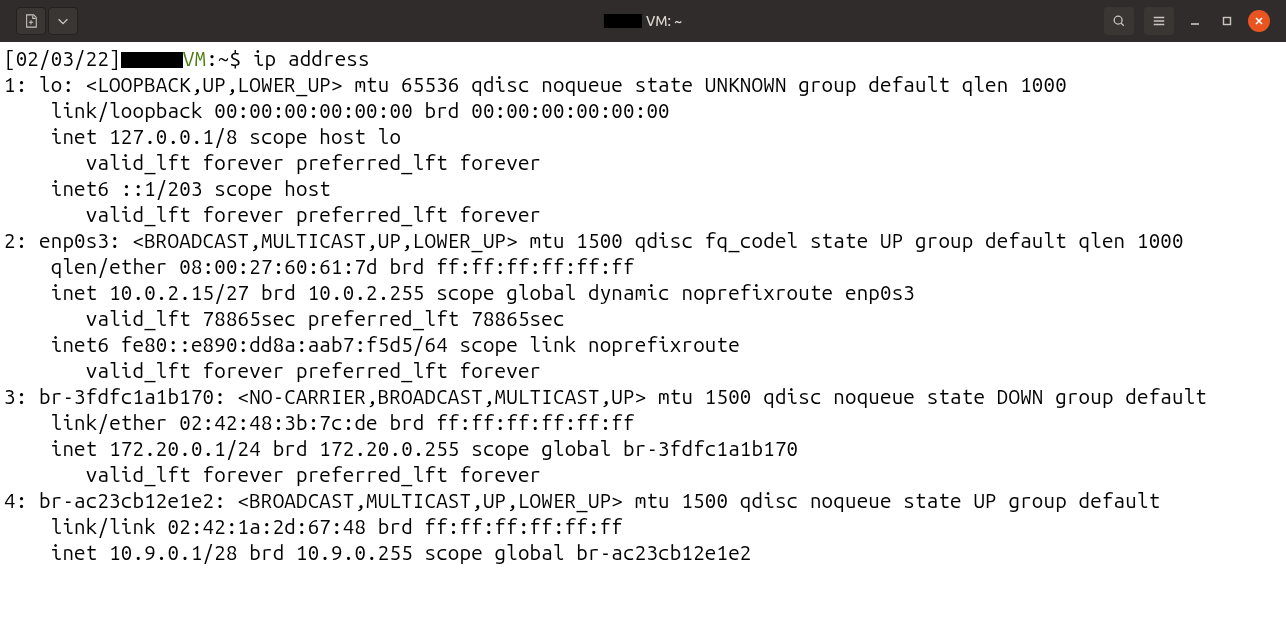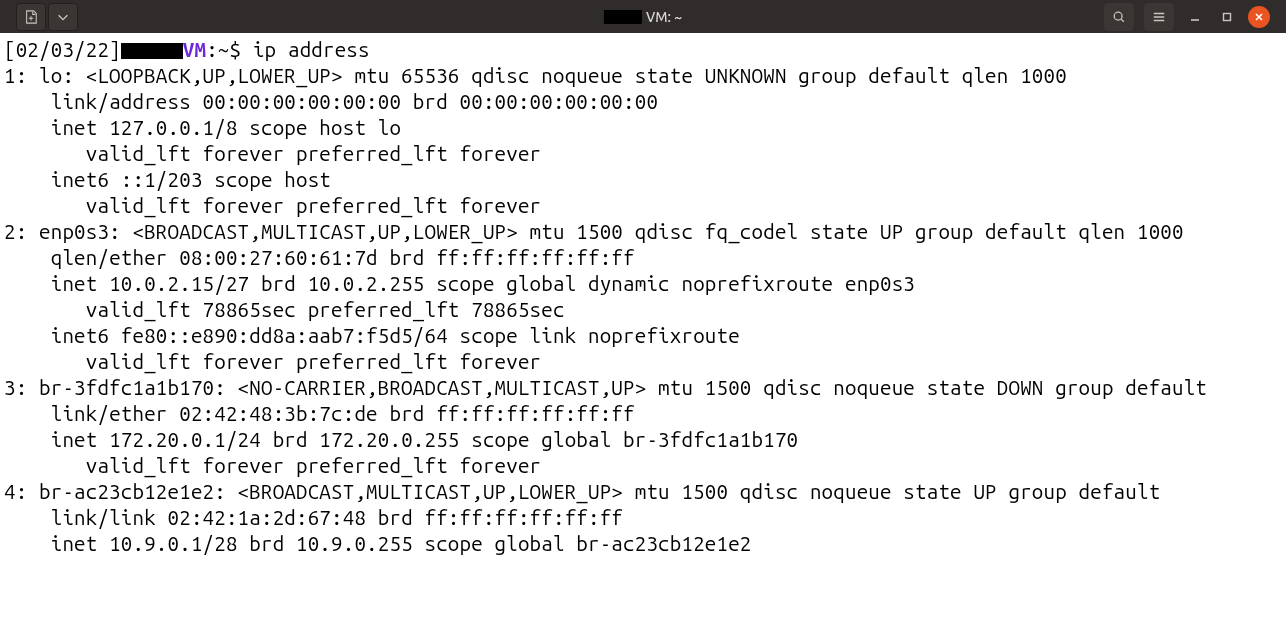--- a/index.html
+++ b/index.html
@@ -4,21 +4,21 @@
   <style>
     * { margin: 0; padding: 0; box-sizing: border-box; }
     body {
       width: 1286px;
       height: 642px;
       background: #ffffff;
       font-family: 'Ubuntu Mono', 'DejaVu Sans Mono', 'Courier New', monospace;
       overflow: hidden;
     }
     .titlebar {
-      height: 33px;
+      height: 42px;
       background: #302c2c;
       display: flex;
       align-items: center;
       padding: 0 16px;
       position: relative;
     }
     .titlebar-left {
       display: flex;
       gap: 2px;
     }
@@ -98,21 +98,21 @@
     .prompt-line { display: block; }
     .redact {
       display: inline-block;
       width: 62px;
       height: 16px;
       background: #000;
       vertical-align: middle;
       position: relative;
       top: -1px;
     }
-    .hostgreen { color: #6d28d9; font-weight: bold; }
+    .hostgreen { color: #4d7c0f; font-weight: normal; }
   </style>
 </head>
 <body>
 
 <div class="titlebar">
   <div class="titlebar-left">
     <div class="tb-btn">
       <svg viewBox="0 0 16 16">
           <path d="M3 1h8l3 3v11H3V1zm7 1v3h3M8 7v5M5.5 9.5h5" fill="none" stroke="#cac5bf" stroke-width="1.2"></path>
         </svg>
@@ -151,21 +151,21 @@
     </div>
     <div class="win-btn close">
       <svg viewBox="0 0 10 10">
           <path d="M2 2l6 6M8 2l-6 6" stroke-width="1.6"></path>
         </svg>
     </div>
   </div>
 </div>
 
 <div class="terminal"><span class="prompt-line"><span>[02/03/22]</span><span class="redact"></span><span class="hostgreen">VM</span><span>:~$ </span><span>ip address</span></span><span>1: lo: &lt;LOOPBACK,UP,LOWER_UP&gt; mtu 65536 qdisc noqueue state UNKNOWN group default qlen 1000</span>
-<span>    link/address 00:00:00:00:00:00 brd 00:00:00:00:00:00</span>
+<span>    link/loopback 00:00:00:00:00:00 brd 00:00:00:00:00:00</span>
 <span>    inet 127.0.0.1/8 scope host lo</span>
 <span>       valid_lft forever preferred_lft forever</span>
 <span>    inet6 ::1/203 scope host </span>
 <span>       valid_lft forever preferred_lft forever</span>
 <span>2: enp0s3: &lt;BROADCAST,MULTICAST,UP,LOWER_UP&gt; mtu 1500 qdisc fq_codel state UP group default qlen 1000</span>
 <span>    qlen/ether 08:00:27:60:61:7d brd ff:ff:ff:ff:ff:ff</span>
 <span>    inet 10.0.2.15/27 brd 10.0.2.255 scope global dynamic noprefixroute enp0s3</span>
 <span>       valid_lft 78865sec preferred_lft 78865sec</span>
 <span>    inet6 fe80::e890:dd8a:aab7:f5d5/64 scope link noprefixroute </span>
 <span>       valid_lft forever preferred_lft forever</span>

